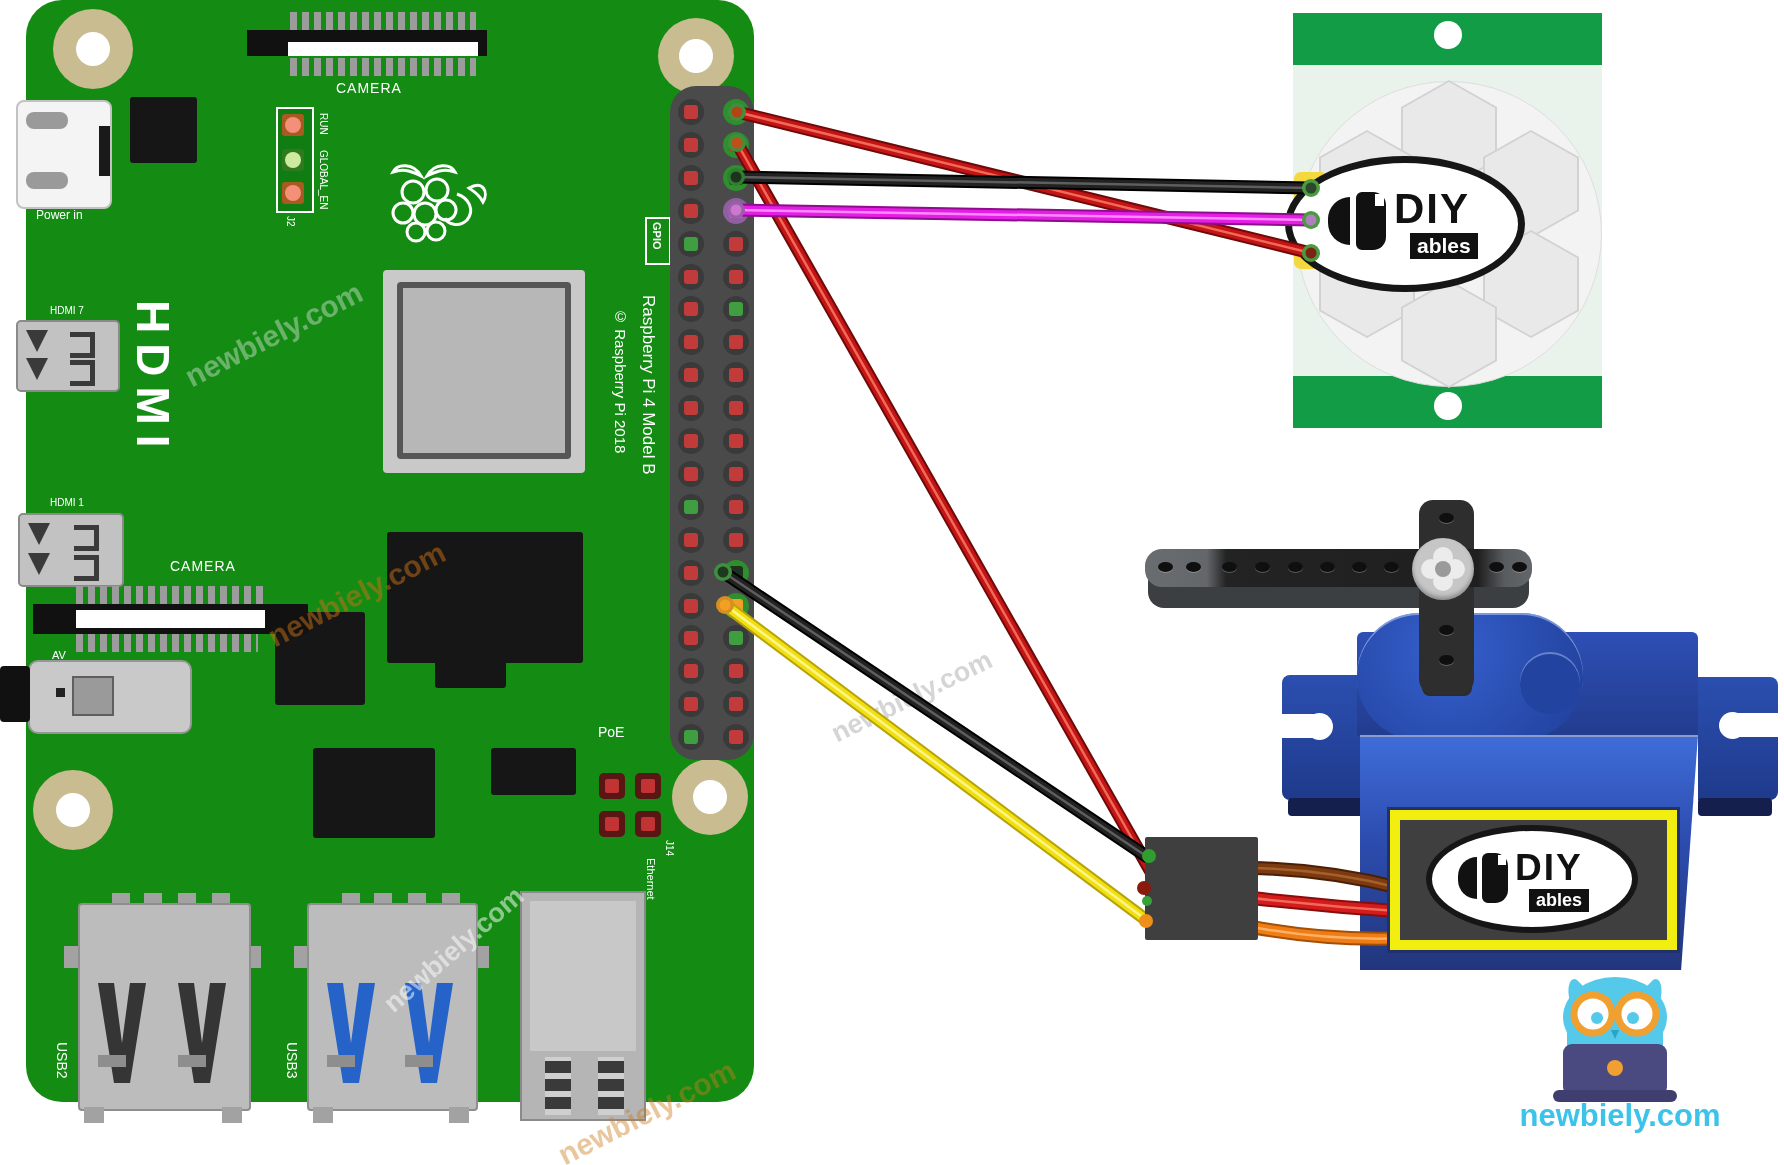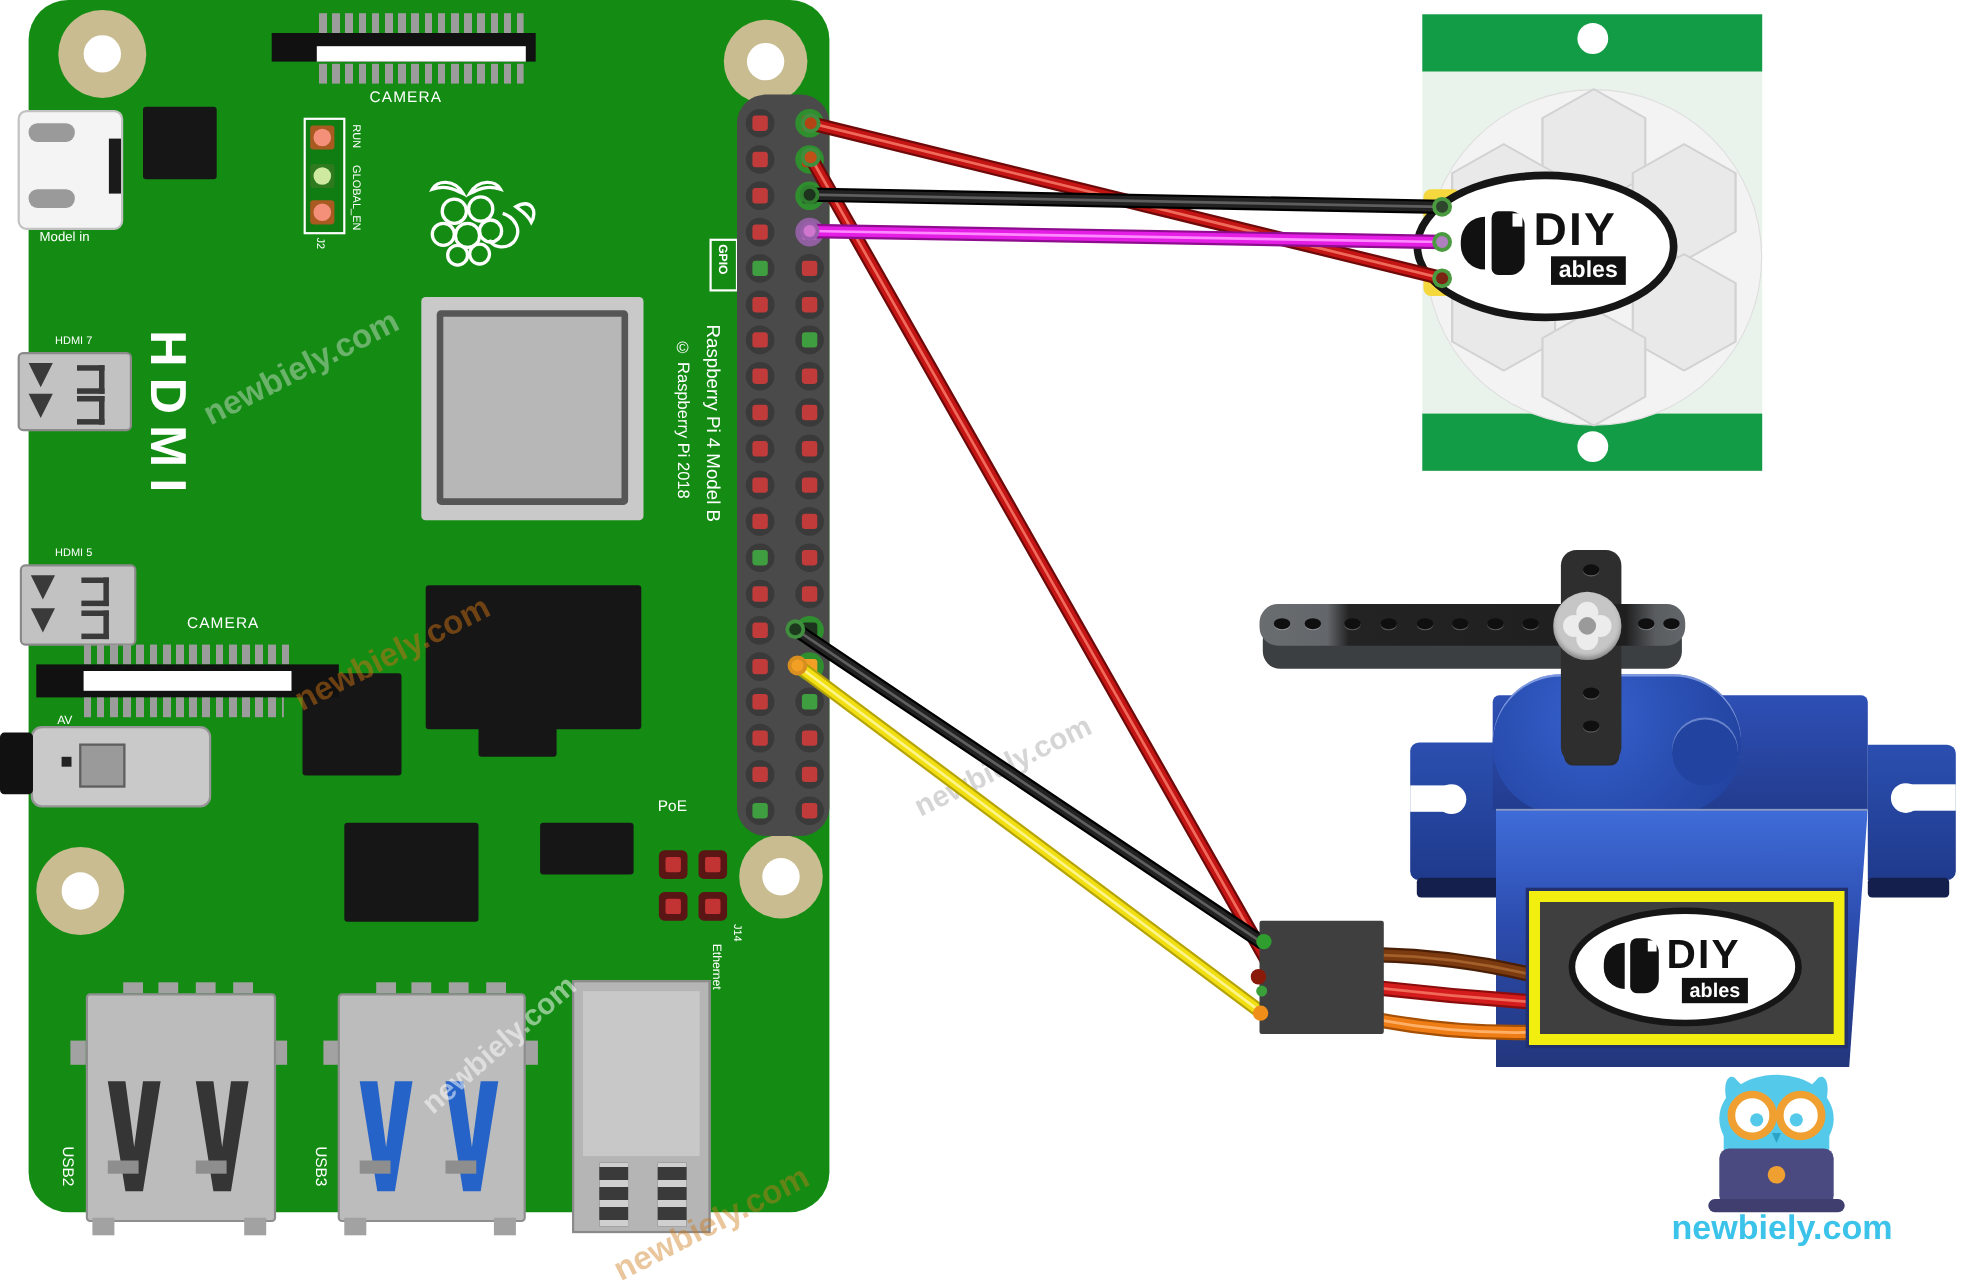--- a/index.html
+++ b/index.html
@@ -93,21 +93,21 @@
       <div class="pins-strip" style="left:264px;top:12px;width:186px;height:18px;"></div>
       <div class="conn-bar" style="left:221px;top:30px;width:240px;height:26px;"></div>
       <div class="conn-slot" style="left:262px;top:42px;width:190px;height:14px;"></div>
       <div class="pins-strip" style="left:264px;top:58px;width:186px;height:18px;"></div>
       <div class="abs" style="left:310px;top:80px;color:#fff;font-size:14px;letter-spacing:1px;">CAMERA</div>
 
       <div class="abs" style="left:-10px;top:100px;width:92px;height:105px;background:#f4f4f4;border:2px solid #c2c2c2;border-radius:8px;"></div>
       <div class="abs" style="left:0;top:112px;width:42px;height:17px;background:#9a9a9a;border-radius:8px;"></div>
       <div class="abs" style="left:0;top:172px;width:42px;height:17px;background:#9a9a9a;border-radius:8px;"></div>
       <div class="abs" style="left:73px;top:126px;width:11px;height:50px;background:#1a1a1a;"></div>
-      <div class="abs" style="left:10px;top:208px;color:#fff;font-size:12px;">Model in</div>
+      <div class="abs" style="left:10px;top:208px;color:#fff;font-size:12px;">Power in</div>
 
       <div class="chip" style="left:104px;top:97px;width:67px;height:66px;"></div>
 
       <div class="led-blk" style="left:250px;top:107px;width:34px;height:102px;"></div>
       <div class="led" style="left:256px;top:114px;background:#a85a20;">
           <i style="background:#f4907a;"></i>
         </div>
       <div class="led" style="left:256px;top:149px;background:#2f7a1f;">
           <i style="background:#cdeaa0;"></i>
         </div>
@@ -274,21 +274,21 @@
         </div>
 
       <div class="vtext abs" style="left:100px;top:300px;font-size:46px;font-weight:bold;letter-spacing:10px;">HDMI</div>
       <div class="abs" style="left:24px;top:305px;color:#fff;font-size:10px;">HDMI 7</div>
       <div class="abs" style="left:-10px;top:320px;width:100px;height:68px;background:#c2c2c2;border:2px solid #8a8a8a;border-radius:5px;">
         <span class="abs" style="left:8px;top:8px;width:0;height:0;border-left:11px solid transparent;border-right:11px solid transparent;border-top:22px solid #3a3a3a;"></span>
         <span class="abs" style="left:8px;top:36px;width:0;height:0;border-left:11px solid transparent;border-right:11px solid transparent;border-top:22px solid #3a3a3a;"></span>
         <span class="abs" style="left:52px;top:10px;width:20px;height:16px;border:5px solid #3a3a3a;border-left:none;"></span>
         <span class="abs" style="left:52px;top:38px;width:20px;height:16px;border:5px solid #3a3a3a;border-left:none;"></span>
       </div>
-      <div class="abs" style="left:24px;top:497px;color:#fff;font-size:10px;">HDMI 5</div>
+      <div class="abs" style="left:24px;top:497px;color:#fff;font-size:10px;">HDMI 1</div>
       <div class="abs" style="left:-8px;top:513px;width:102px;height:70px;background:#c2c2c2;border:2px solid #8a8a8a;border-radius:5px;">
         <span class="abs" style="left:8px;top:8px;width:0;height:0;border-left:11px solid transparent;border-right:11px solid transparent;border-top:22px solid #3a3a3a;"></span>
         <span class="abs" style="left:8px;top:38px;width:0;height:0;border-left:11px solid transparent;border-right:11px solid transparent;border-top:22px solid #3a3a3a;"></span>
         <span class="abs" style="left:54px;top:10px;width:20px;height:16px;border:5px solid #3a3a3a;border-left:none;"></span>
         <span class="abs" style="left:54px;top:40px;width:20px;height:16px;border:5px solid #3a3a3a;border-left:none;"></span>
       </div>
 
       <div class="abs" style="left:144px;top:558px;color:#fff;font-size:14px;letter-spacing:1px;">CAMERA</div>
       <div class="pins-strip" style="left:50px;top:586px;width:189px;height:18px;"></div>
       <div class="conn-bar" style="left:7px;top:604px;width:275px;height:30px;"></div>

